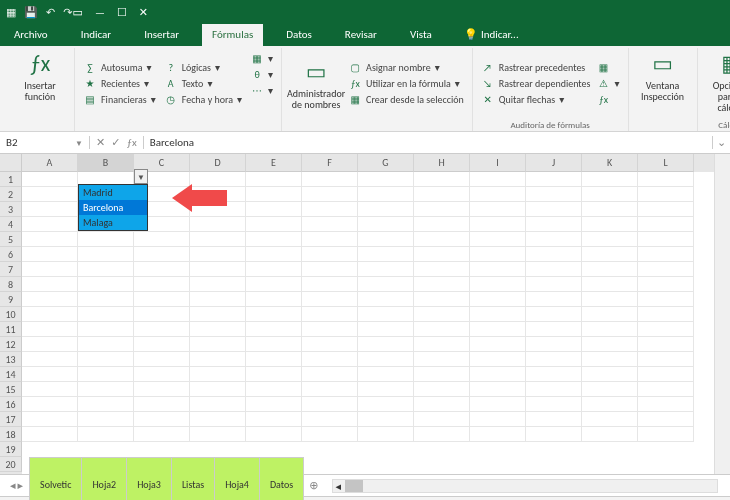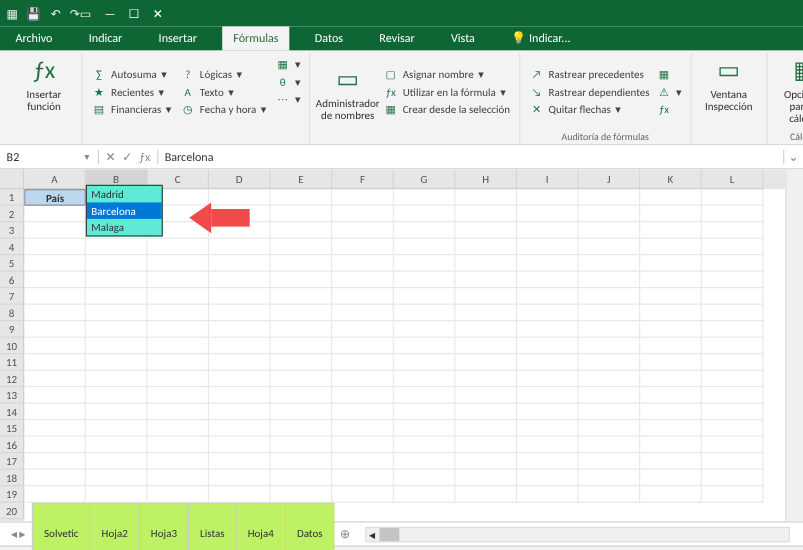--- a/index.html
+++ b/index.html
@@ -35,21 +35,21 @@
 .main-grid{flex:1;overflow:hidden;position:relative}
 .colhdrs{display:flex;height:18px;background:#e6e6e6}
 .ch{width:56px;border-right:1px solid #d4d4d4;border-bottom:1px solid #ccc;text-align:center;font-size:10px;color:#555;line-height:18px}
 .ch.sel{background:#d4d4d4}
 .cells{position:relative}
 .row{display:flex;height:15px}
 .cell{width:56px;border-right:1px solid #e6e6e6;border-bottom:1px solid #e6e6e6;font-size:10px;padding:0 3px;line-height:15px;overflow:hidden;white-space:nowrap}
 .cell.hdr{background:#bdd7ee;font-weight:bold;text-align:center;border:1px solid #888}
 .cell.sel{border:2px solid #217346;line-height:12px}
 .dd-btn{position:absolute;left:112px;top:15px;width:14px;height:15px;background:#f0f0f0;border:1px solid #888;display:flex;align-items:center;justify-content:center;font-size:8px;color:#555}
-.dd-list{position:absolute;left:56px;top:14px;width:70px;background:#5eead4;border:1px solid #333;font-size:10px}
+.dd-list{position:absolute;left:56px;top:30px;width:70px;background:#0ea5e9;border:1px solid #333;font-size:10px}
 .dd-opt{padding:1px 4px;line-height:13px}
 .dd-opt.hl{background:#0078d7;color:#fff}
 .arrow{position:absolute;left:150px;top:30px;width:60px;height:28px;display:flex;align-items:center}
 .arrow-body{width:35px;height:16px;background:#f04a4a}
 .arrow-head{width:0;height:0;border-top:14px solid transparent;border-bottom:14px solid transparent;border-right:20px solid #f04a4a}
 .vscroll{width:16px;background:#f0f0f0;border-left:1px solid #ddd}
 .sheet-tabs{height:22px;display:flex;align-items:center;background:#fff;border-top:1px solid #ccc;padding:0 4px}
 .nav-btns{display:flex;gap:2px;padding:0 6px;color:#888}
 .stab{padding:20px 10px;font-size:10px;border:1px solid #ccc;border-bottom:none;background:#bef264;margin-right:-1px}
 .stab.active{border-bottom:4px solid #ef4444;font-weight:normal}
@@ -220,34 +220,20 @@
         <div class="ch">F</div>
         <div class="ch">G</div>
         <div class="ch">H</div>
         <div class="ch">I</div>
         <div class="ch">J</div>
         <div class="ch">K</div>
         <div class="ch">L</div>
       </div>
     <div class="cells" id="cells">
         <div class="row">
-          <div class="cell hdr">País</div>
-          <div class="cell hdr">Ciudad</div>
-          <div class="cell"></div>
-          <div class="cell"></div>
-          <div class="cell"></div>
-          <div class="cell"></div>
-          <div class="cell"></div>
-          <div class="cell"></div>
-          <div class="cell"></div>
-          <div class="cell"></div>
-          <div class="cell"></div>
-          <div class="cell"></div>
-        </div>
-        <div class="row">
           <div class="cell"></div>
           <div class="cell"></div>
           <div class="cell"></div>
           <div class="cell"></div>
           <div class="cell"></div>
           <div class="cell"></div>
           <div class="cell"></div>
           <div class="cell"></div>
           <div class="cell"></div>
           <div class="cell"></div>

